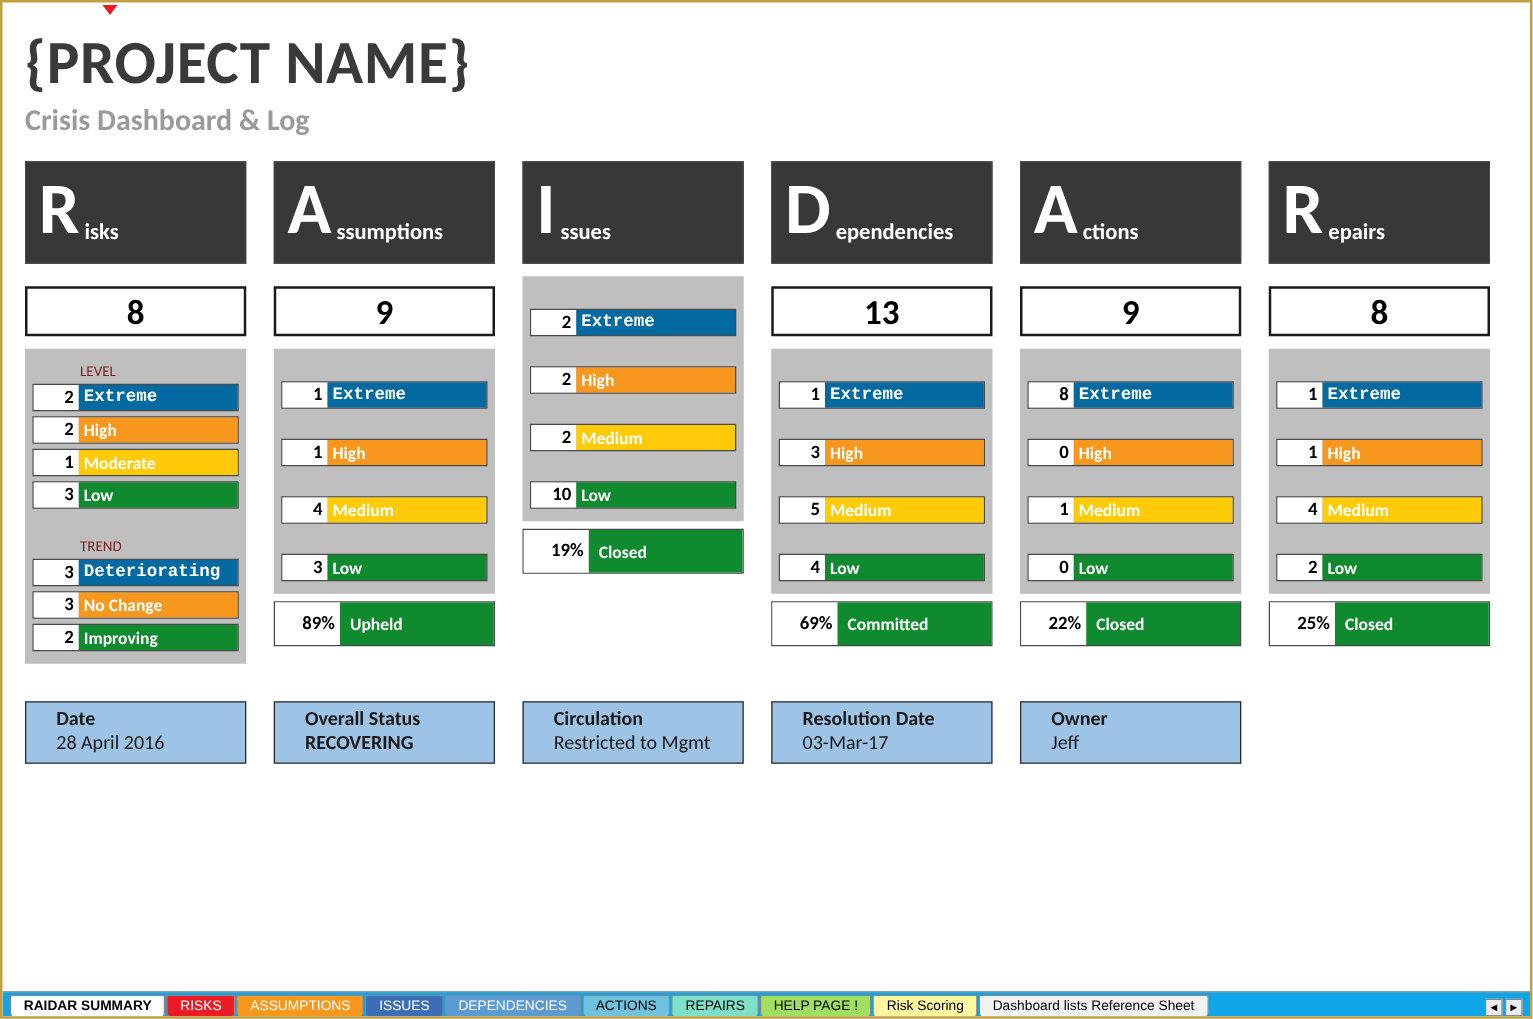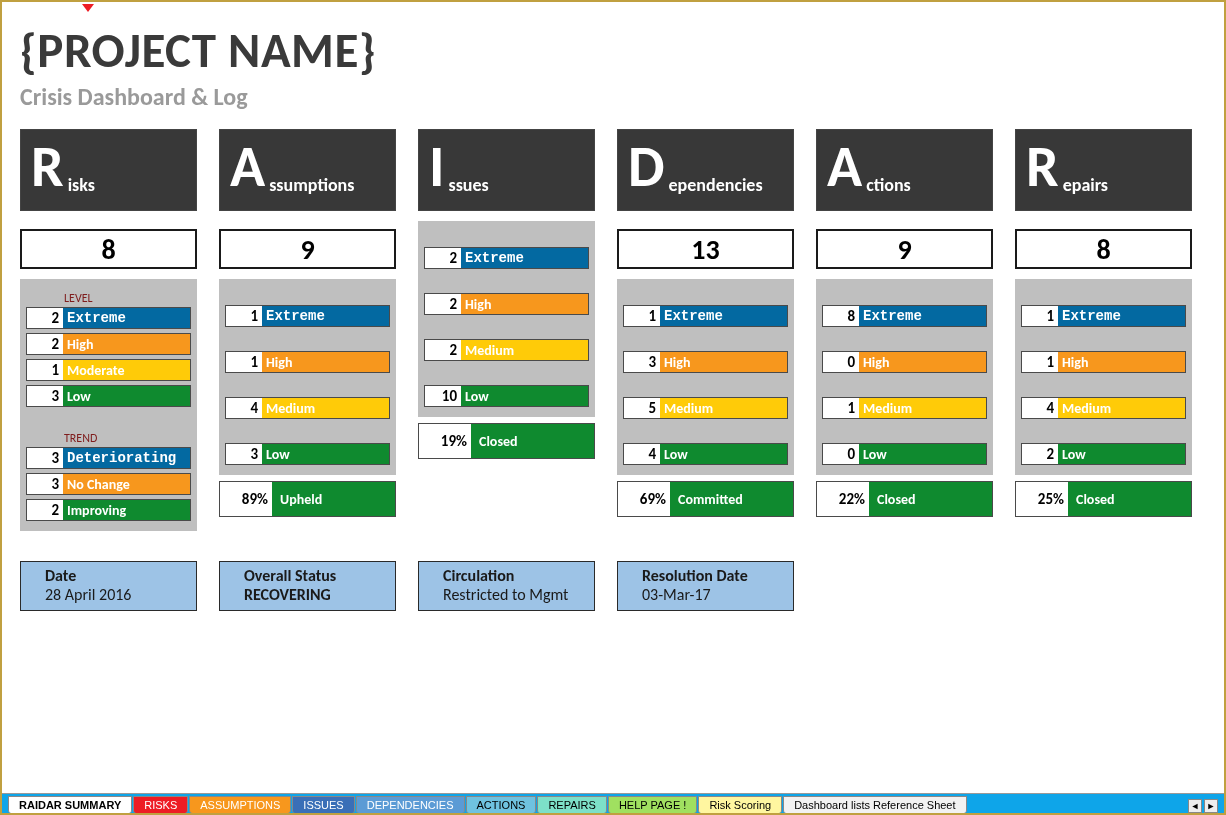--- a/index.html
+++ b/index.html
@@ -269,20 +269,24 @@
         <div class="k">RECOVERING</div>
       </div>
     <div class="ibox">
         <div class="k">Circulation</div>
         <div>Restricted to Mgmt</div>
       </div>
     <div class="ibox">
         <div class="k">Resolution Date</div>
         <div>03-Mar-17</div>
       </div>
+    <div class="ibox">
+        <div class="k">Owner</div>
+        <div>Jeff</div>
+      </div>
   </div>
 </div>
 
 <div class="tabs">
   <div class="tab t-active">RAIDAR SUMMARY</div>
   <div class="tab t-r">RISKS</div>
   <div class="tab t-a">ASSUMPTIONS</div>
   <div class="tab t-i">ISSUES</div>
   <div class="tab t-d">DEPENDENCIES</div>
   <div class="tab t-ac">ACTIONS</div>

